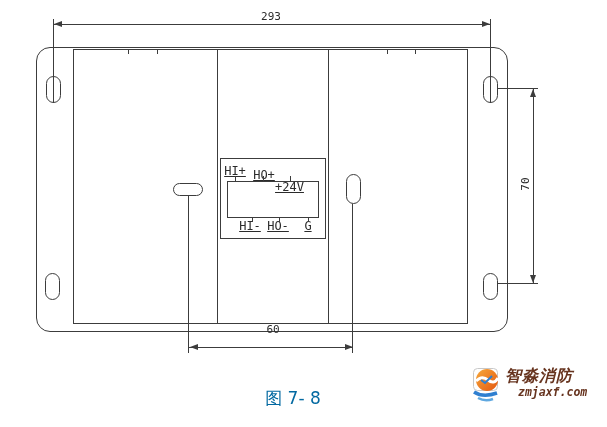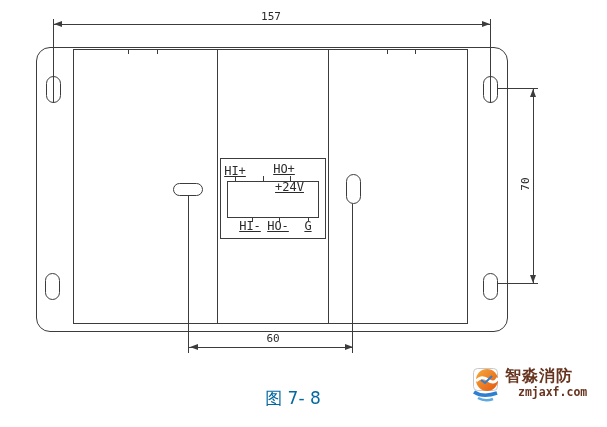--- a/index.html
+++ b/index.html
@@ -43,21 +43,21 @@
   .dim-text.rot{transform:rotate(-90deg);transform-origin:center center;}
   .arrow{position:absolute;width:0;height:0;border-style:solid;}
   .arrow.a-left{border-width:3px 8px 3px 0;border-color:transparent #3c3c3c transparent transparent;}
   .arrow.a-right{border-width:3px 0 3px 8px;border-color:transparent transparent transparent #3c3c3c;}
   .arrow.a-up{border-width:0 3px 8px 3px;border-color:transparent transparent #3c3c3c transparent;}
   .arrow.a-down{border-width:8px 3px 0 3px;border-color:#3c3c3c transparent transparent transparent;}
   .caption{
     position:absolute;left:238px;top:388px;width:110px;text-align:center;
     font-size:17px;line-height:20px;color:#0369a1;
   }
-  .watermark{position:absolute;left:473px;top:366px;width:125px;height:40px;}
+  .watermark{position:absolute;left:473px;top:366px;width:125px;height:40px;font-style:italic;}
   .wm-brand{
     position:absolute;left:32px;top:1px;font-size:16px;font-weight:bold;
     line-height:18px;letter-spacing:1px;color:#67341f;white-space:nowrap;
   }
   .wm-site{
     position:absolute;left:36px;top:19px;font-size:11.5px;font-weight:bold;
     font-family:"DejaVu Sans Mono", monospace;color:#67341f;white-space:nowrap;margin-left:9px;
   }
   .wm-logo{position:absolute;left:0;top:2px;}
 </style>
@@ -82,53 +82,53 @@
   <div class="oval mount" style="left:45px;top:273px;"></div>
   <div class="oval mount" style="left:483px;top:273px;"></div>
 
   <div class="oval" style="left:173px;top:183px;width:30px;height:13px;"></div>
   <div class="oval" style="left:346px;top:174px;width:15px;height:30px;"></div>
 
   <div class="term-box"></div>
   <div class="term-strip"></div>
 
   <div class="tlabel" style="left:221px;top:166px;width:28px;">HI+</div>
-  <div class="tlabel" style="left:250px;top:164px;width:28px;margin-left:20px;">HO+</div>
+  <div class="tlabel" style="left:250px;top:170px;width:28px;">HO+</div>
   <div class="tlabel" style="left:273px;top:182px;width:33px;">+24V</div>
   <div class="tick" style="left:235px;top:176px;"></div>
   <div class="tick" style="left:263px;top:176px;"></div>
   <div class="tick" style="left:290px;top:176px;"></div>
 
   <div class="tlabel" style="left:236px;top:221px;width:28px;text-align:center;">HI-</div>
   <div class="tlabel" style="left:264px;top:221px;width:28px;">HO-</div>
   <div class="tlabel" style="left:299px;top:221px;width:18px;">G</div>
   <div class="tick" style="left:252px;top:217px;"></div>
   <div class="tick" style="left:279px;top:217px;"></div>
   <div class="tick" style="left:308px;top:217px;"></div>
 
   <div class="ln vline" style="left:53px;top:19px;height:84px;"></div>
   <div class="ln vline" style="left:490px;top:19px;height:84px;"></div>
   <div class="ln hline" style="left:53px;top:24px;width:437px;"></div>
   <div class="arrow a-left" style="left:54px;top:21px;"></div>
   <div class="arrow a-right" style="left:482px;top:21px;"></div>
-  <div class="dim-text" style="left:249px;top:11px;width:44px;">157</div>
+  <div class="dim-text" style="left:249px;top:11px;width:44px;">293</div>
 
   <div class="ln hline" style="left:497px;top:88px;width:41px;"></div>
   <div class="ln hline" style="left:497px;top:283px;width:41px;"></div>
   <div class="ln vline" style="left:533px;top:88px;height:195px;"></div>
   <div class="arrow a-up" style="left:530px;top:89px;"></div>
   <div class="arrow a-down" style="left:530px;top:275px;"></div>
   <div class="dim-text rot" style="left:514px;top:178px;width:24px;">70</div>
 
   <div class="ln vline" style="left:188px;top:196px;height:157px;"></div>
   <div class="ln vline" style="left:352px;top:204px;height:149px;"></div>
   <div class="ln hline" style="left:189px;top:347px;width:164px;"></div>
   <div class="arrow a-left" style="left:190px;top:344px;"></div>
   <div class="arrow a-right" style="left:345px;top:344px;"></div>
-  <div class="dim-text" style="left:253px;top:333px;width:40px;">60</div>
+  <div class="dim-text" style="left:253px;top:324px;width:40px;">60</div>
 
   <div class="caption">图 7- 8</div>
 
   <div class="watermark">
     <svg class="wm-logo" width="32" height="36" viewBox="0 0 32 36">
       <defs>
         <linearGradient id="og" x1="0" y1="0" x2="1" y2="1">
           <stop offset="0" stop-color="#f7a93c"></stop>
           <stop offset="1" stop-color="#e4570f"></stop>
         </linearGradient>

